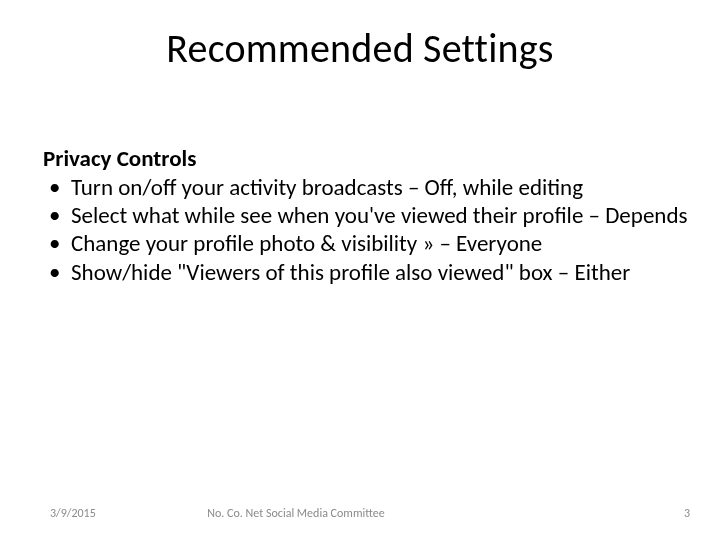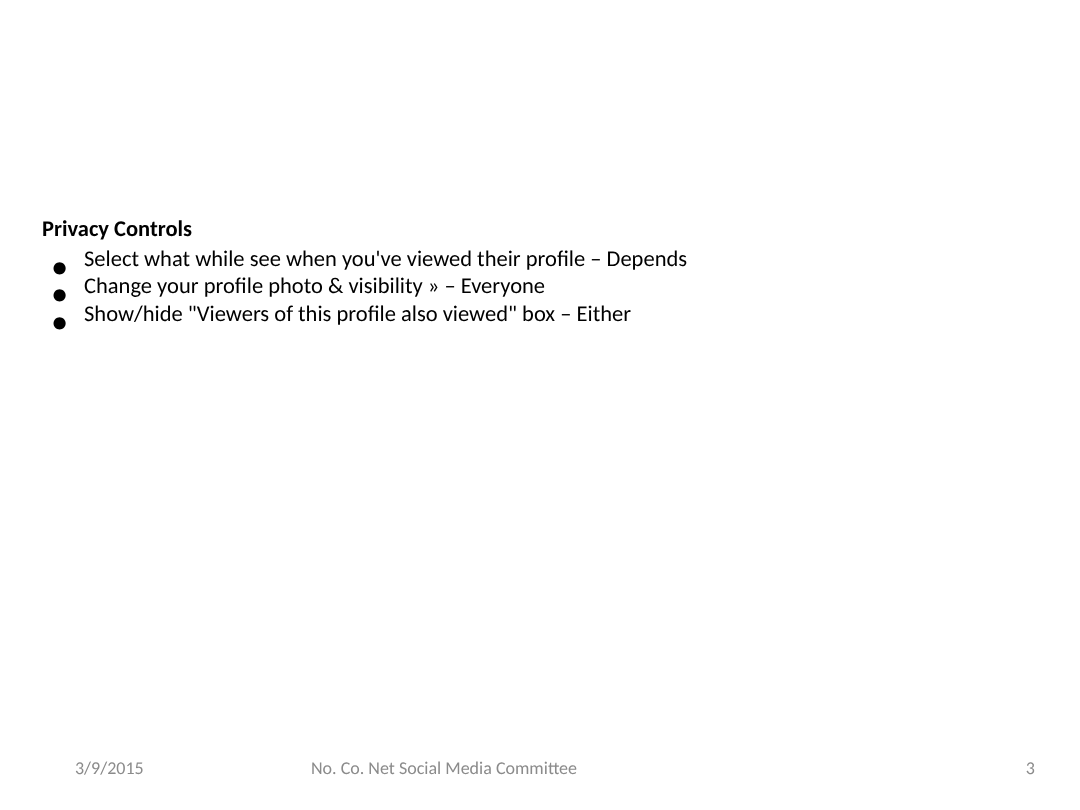--- a/index.html
+++ b/index.html
@@ -24,23 +24,23 @@
     left: 0;
     width: 720px;
     text-align: center;
     font-size: 40px;
     font-weight: 400;
     letter-spacing: 0.2px;
   }
   .body {
     position: absolute;
     top: 145px;
-    left: 28px;
+    left: 43px;
     width: 664px;
-    font-size: 15px;
+    font-size: 23px;
     line-height: 1.18;
   }
   .section-heading {
     font-weight: 700;
     margin-bottom: 2px;
   }
   ul.bullets {
     list-style: none;
     margin: 0;
     padding: 0;
@@ -83,24 +83,26 @@
     position: absolute;
     right: 30px;
     bottom: 0;
   }
 </style>
 </head>
 <body>
 
 <div class="slide">
 
+  <div class="title">Recommended Settings</div>
 
   <div class="body">
     <div class="section-heading">Privacy Controls</div>
     <ul class="bullets">
+      <li>Turn on/off your activity broadcasts – Off, while editing</li>
       <li>Select what while see when you've viewed their profile – Depends</li>
       <li>Change your profile photo &amp; visibility » – Everyone</li>
       <li>Show/hide "Viewers of this profile also viewed" box – Either</li>
     </ul>
   </div>
 
   <div class="footer">
     <span class="footer-date">3/9/2015</span>
     <span class="footer-center">No. Co. Net Social Media Committee</span>
     <span class="footer-page">3</span>

